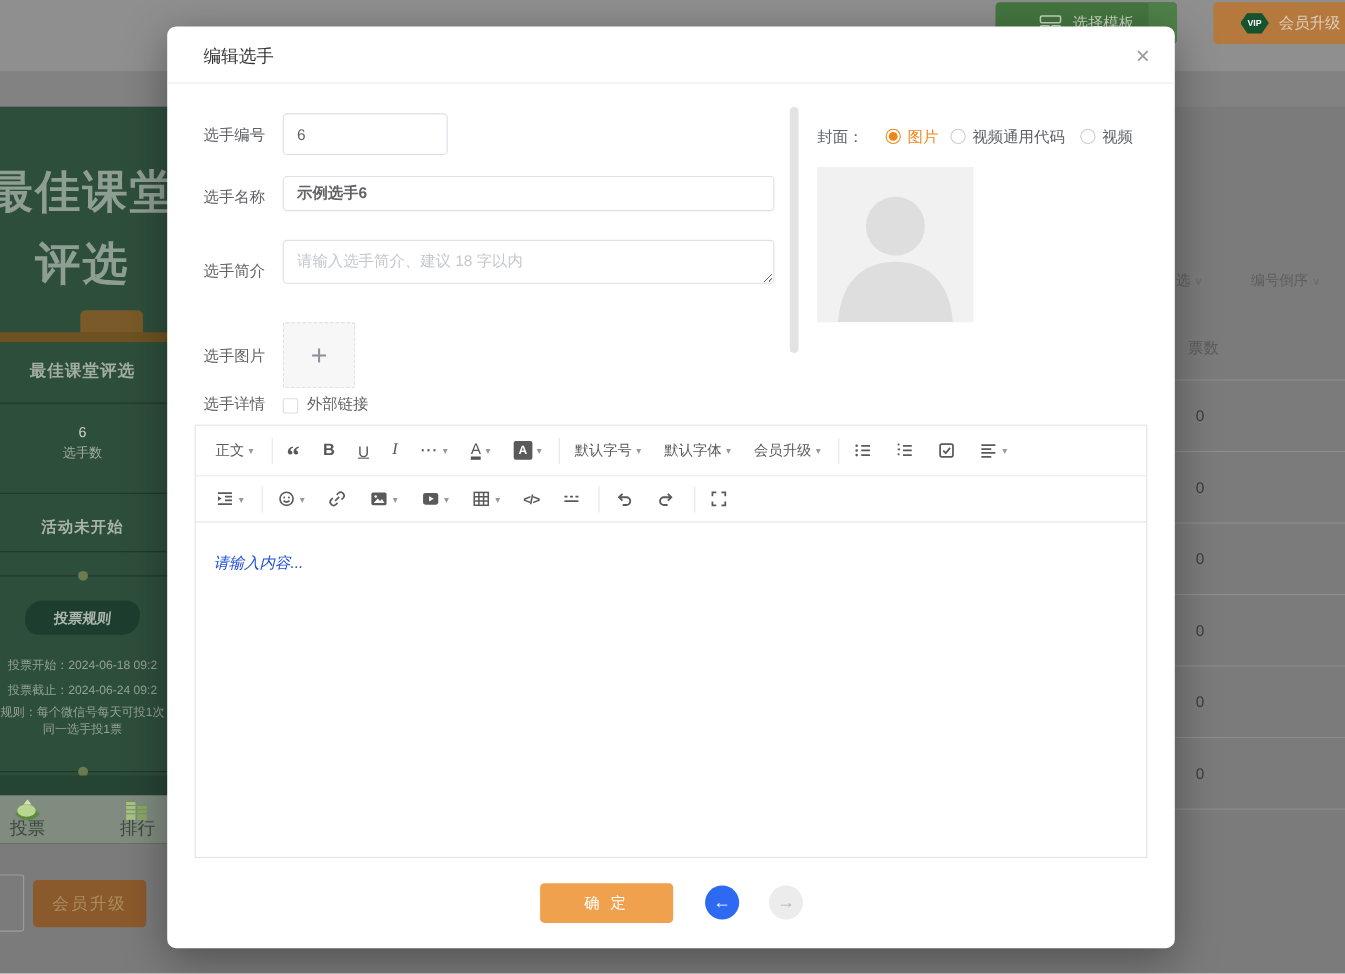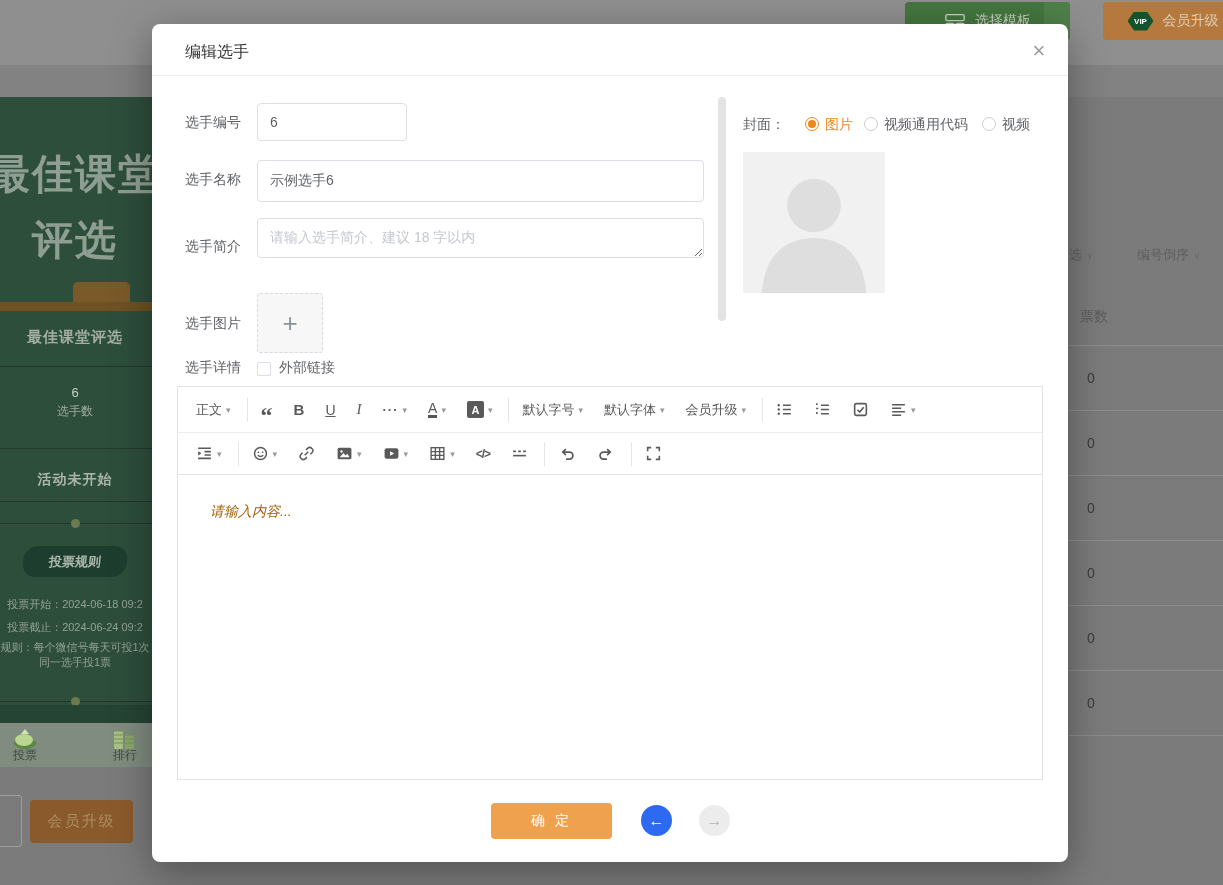--- a/index.html
+++ b/index.html
@@ -35,21 +35,21 @@
   .p-count-v { top:288px; width:100%; text-align:center; font-size:13px; color:#ccd3cc; }
   .p-count-l { top:306px; width:100%; text-align:center; font-size:12px; color:#a0aca0; }
   .p-status  { top:374px; width:100%; text-align:center; font-size:14px; font-weight:bold; color:#aab5aa; letter-spacing:1px; }
   .p-dot { width:9px; height:9px; border-radius:50%; background:#6b7a50; left:96px; }
   .rules-badge { left:48px; top:449px; width:104px; height:31px; background:#1d3e2e; border-radius:14px;
     display:flex; align-items:center; justify-content:center; font-size:13px; font-weight:bold; color:#adb8ad; transform:skewX(-6deg); }
   .rule-line { width:100%; text-align:center; white-space:nowrap; font-size:11px; color:#93a295; }
   .tab-strip { left:0; top:608px; width:200px; height:18px; background:#264434; }
   .tabbar { left:0; top:626px; width:200px; height:44px; background:#808c80; display:flex; }
   .tab { flex:1; display:flex; flex-direction:column; align-items:center; justify-content:flex-end; padding-bottom:3px; gap:0; }
-  .tab-label { font-size:12px; color:#3d473c; margin-top:-8px; }
+  .tab-label { font-size:16px; color:#3d473c; margin-top:-8px; }
 
   .publish-btn { left:30px; top:800px; width:103px; height:43px; background:#8b5a2c; border:0; border-radius:4px;
     color:#ad8d60; font-size:15px; letter-spacing:2px; font-family:inherit; }
   .sliver-card { left:-32px; top:795px; width:54px; height:52px; border:1px solid #9e9e9e; border-radius:3px; }
 
   
   .flt { top:246px; font-size:13px; color:#5e5e5e; white-space:nowrap; }
   .flt .chev { font-size:10px; color:#6a6a6a; margin-left:4px; }
   .votes-hdr { left:1080px; top:308px; font-size:14px; color:#5c5c5c; }
   .vote-rows { left:1040px; top:345px; width:183px; border-bottom:1px solid #8e8e8e; }
@@ -92,21 +92,21 @@
   .g-quote { font-family:"Liberation Serif", serif; font-weight:bold; font-size:24px; line-height:10px; margin-top:10px; }
   .g-bold { font-weight:bold; font-size:15px; }
   .g-und  { text-decoration:underline; font-size:14px; }
   .g-ita  { font-family:"Liberation Serif", serif; font-style:italic; font-size:15px; }
   .g-more { font-weight:bold; letter-spacing:1px; }
   .g-fc   { font-size:14px; border-bottom:3px solid #555; line-height:14px; }
   .g-bc   { width:17px; height:17px; background:#5a5a5a; border-radius:2px; color:#fff; font-size:11px; font-weight:bold;
             display:inline-flex; align-items:center; justify-content:center; }
   .g-code { font-size:12px; font-weight:bold; letter-spacing:-1px; }
   .ed-body { position:relative; height:304px; }
-  .ed-ph { position:absolute; left:16px; top:28px; font-size:14px; font-style:italic; color:#a16207;margin-left:16px; }
+  .ed-ph { position:absolute; left:16px; top:28px; font-size:14px; font-style:italic; color:#1d4ed8; }
 
   
   .confirm-btn { left:339px; top:779px; width:121px; height:36px; background:#f0a14e; border:0; border-radius:4px;
     color:#fff; font-size:14px; letter-spacing:3px; font-family:inherit; cursor:pointer; }
   .nav-circle { width:31px; height:31px; border-radius:50%; border:0; font-size:16px; font-weight:bold;
     display:flex; align-items:center; justify-content:center; cursor:pointer; font-family:inherit; }
   .nav-prev { left:489px; top:781px; background:#2d6af1; color:#fff; }
   .nav-next { left:547px; top:781px; background:#ececec; color:#b3b3b3; }
 
   svg.ic { display:block; }
@@ -201,21 +201,21 @@
 </div>
 
 <div class="abs modal">
   <div class="abs m-header">编辑选手</div>
   <button class="abs m-close">×</button>
 
   <div class="abs f-label" style="left:33px; top:79px; line-height:38px">选手编号</div>
   <input class="abs inp" style="left: 105px; top: 79px; width: 150px; height: 38px;" value="6">
 
   <div class="abs f-label" style="left:33px; top:136px; line-height:38px">选手名称</div>
-  <input class="abs inp" style="left: 105px; top: 136px; width: 447px; height: 42px;" value="示例选手6">
+  <input class="abs inp" style="left: 105px; top: 136px; width: 447px; height: 32px; font-weight: bold;" value="示例选手6">
 
   <div class="abs f-label" style="left:33px; top:194px; line-height:56px">选手简介</div>
   <textarea class="abs inp" style="left: 105px; top: 194px; width: 447px; height: 40px;" placeholder="请输入选手简介、建议 18 字以内"></textarea>
 
   <div class="abs f-label" style="left:33px; top:269px; line-height:60px">选手图片</div>
   <div class="abs upload-box">
     <span>+</span>
   </div>
 
   <div class="abs f-label" style="left:33px; top:333px; line-height:20px">选手详情</div>

